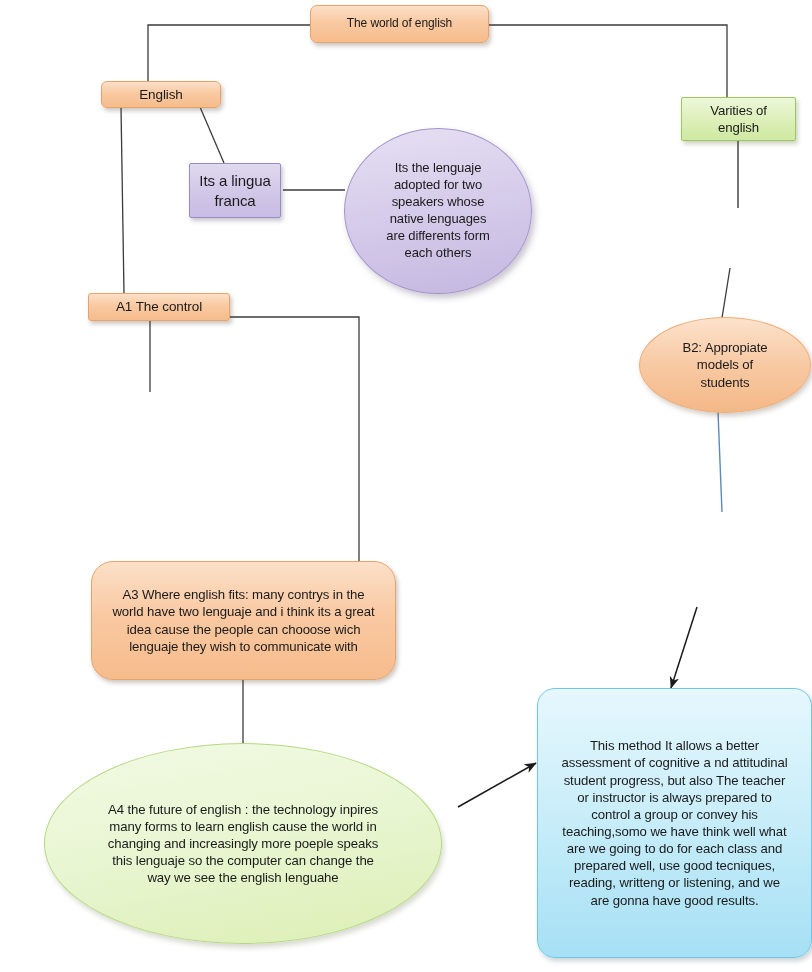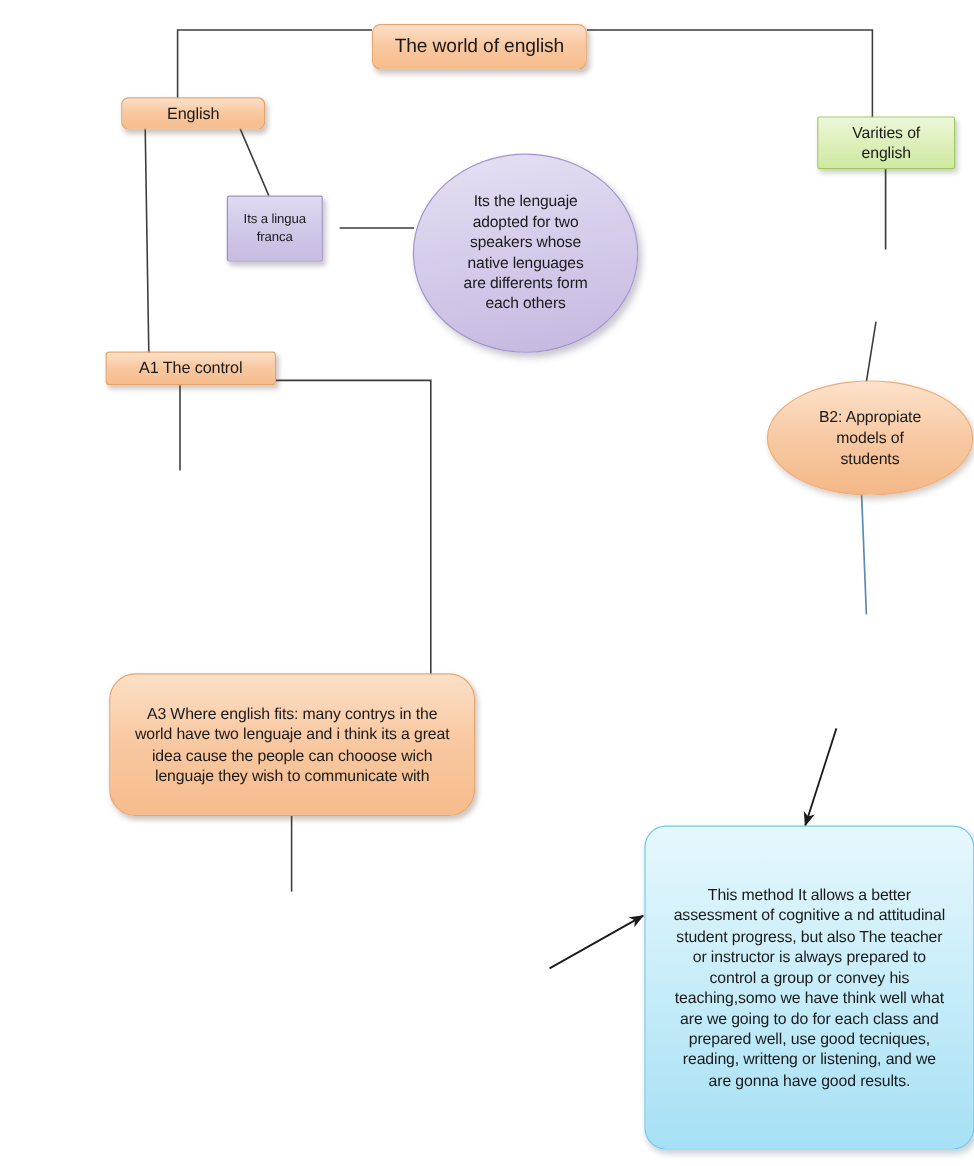--- a/index.html
+++ b/index.html
@@ -121,29 +121,29 @@
 
     <path d="M 738 140 L 738 208" fill="none" stroke="#3b3b3b" stroke-width="1.4"></path>
 
     <path d="M 730 268 L 722 318" fill="none" stroke="#3b3b3b" stroke-width="1.3"></path>
 
     <path d="M 718 412 L 722 512" fill="none" stroke="#5B8AB8" stroke-width="1.4"></path>
 
     <path d="M 697 607 L 671 688" fill="none" stroke="#1a1a1a" stroke-width="1.5" marker-end="url(#arrowhead)"></path>
   </svg>
 
-  <div class="node orange-rect" style="left:310px; top:5px; width:179px; height:38px; border-radius:7px; font-size:16px;margin-top:15px;">
+  <div class="node orange-rect" style="left:310px; top:5px; width:179px; height:38px; border-radius:7px; font-size:12px;">
     <span class="txt">The world of english</span>
   </div>
 
   <div class="node orange-rect" style="left:101px; top:81px; width:120px; height:27px; border-radius:6px; font-size:13.5px;">
     <span class="txt">English</span>
   </div>
 
-  <div class="node purple-rect" style="left:189px; top:163px; width:80px; height:55px; border-radius:2px; font-size:11px;">
+  <div class="node purple-rect" style="left:189px; top:163px; width:92px; height:55px; border-radius:2px; font-size:15px;">
     <span class="txt">Its a lingua
 franca</span>
   </div>
 
   <div class="node ellipse purple-circle" style="left:344px; top:128px; width:188px; height:166px; font-size:13px;">
     <span class="txt">Its the lenguaje
 adopted for two
 speakers whose
 native lenguages
 are differents form
@@ -152,20 +152,23 @@
 
   <div class="node orange-rect" style="left:88px; top:293px; width:142px; height:28px; border-radius:3px; font-size:13.5px;">
     <span class="txt">A1 The control</span>
   </div>
 
 
   <div class="node orange-rect" style="left:91px; top:561px; width:305px; height:119px; border-radius:22px; font-size:13.2px;">
     <span class="txt" style="padding:0 16px;">A3 Where english fits: many contrys in the world have two lenguaje and i think its a great idea cause the people can chooose wich lenguaje they wish to communicate with</span>
   </div>
 
+  <div class="node ellipse green-ellipse" style="left:44px; top:743px; width:398px; height:201px; font-size:13.2px;">
+    <span class="txt" style="padding:0 58px;">A4 the future of english : the technology inpires many forms to learn english cause the world in changing and increasingly more poeple speaks this lenguaje so the computer can change the way we see the english lenguahe</span>
+  </div>
 
   <div class="node green-rect" style="left:681px; top:97px; width:115px; height:44px; border-radius:2px; font-size:13.2px;">
     <span class="txt">Varities of
 english</span>
   </div>
 
 
   <div class="node ellipse orange-ellipse" style="left:639px; top:317px; width:172px; height:96px; font-size:13.2px;">
     <span class="txt">B2: Appropiate
 models of

